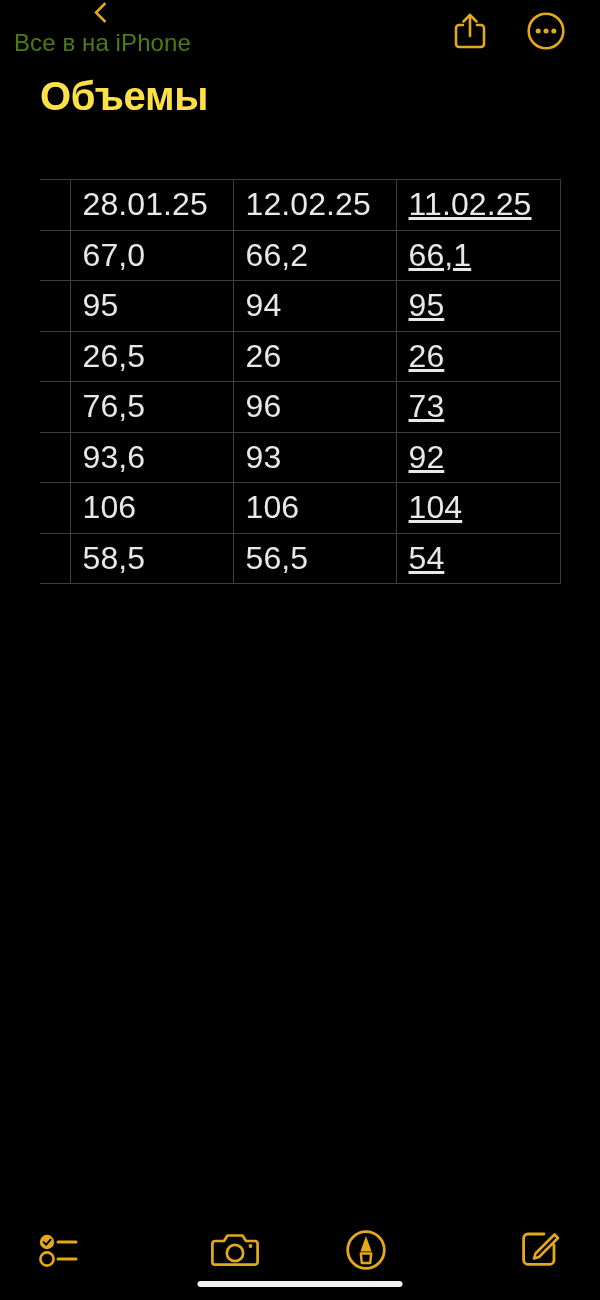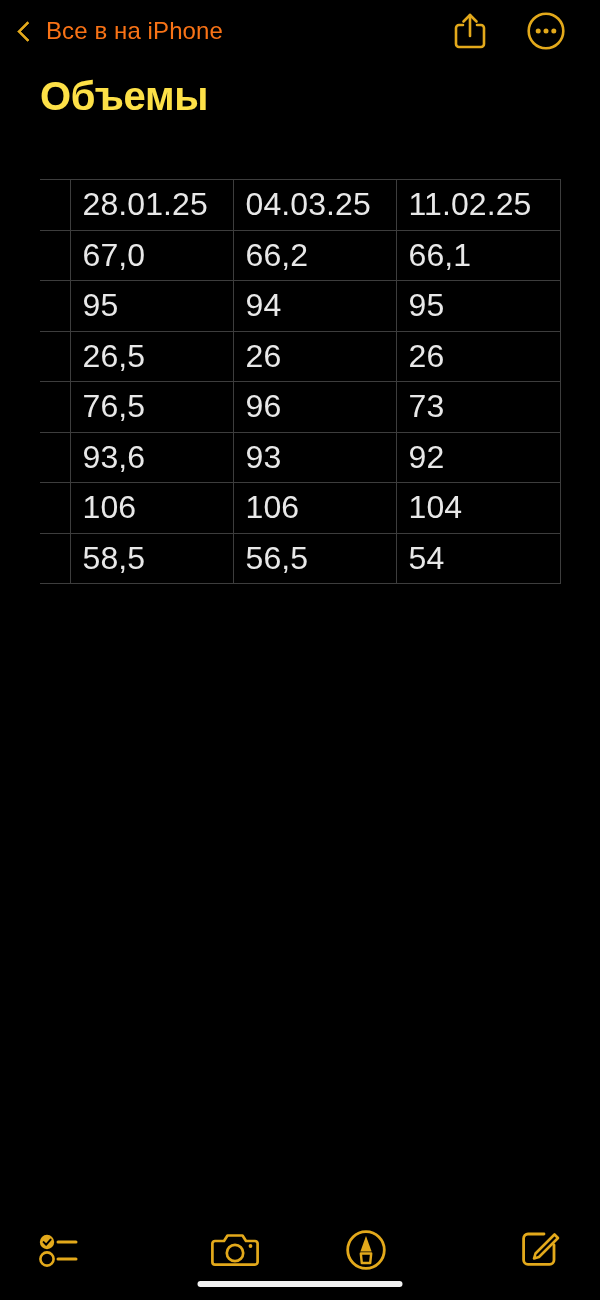--- a/index.html
+++ b/index.html
@@ -77,21 +77,21 @@
 
   
   .nav-bar {
     height:62px; flex:0 0 62px;
     display:flex; align-items:center;
     padding:0 34px 0 14px;
     position:relative;
   }
   .nav-back {
     display:flex; align-items:center; gap:9px;
-    color:#f97316; cursor:pointer;
+    color:#4d7c0f; cursor:pointer;flex-direction:column;
   }
   .chev {
     width:15px; height:15px;
     border-left:3.6px solid #E3A91B;
     border-bottom:3.6px solid #E3A91B;
     transform:rotate(45deg);
     margin-left:6px; margin-right:2px;
     border-radius:1px;
   }
   .nav-back-label { font-size:24px; letter-spacing:0.1px; }
@@ -122,21 +122,21 @@
     padding:0 0 0 12px;
     vertical-align:middle;
     letter-spacing:0.1px;
     white-space:nowrap;
   }
   table.note-table td.rowhead {
     width:30px; padding:0; border-right:1px solid #3d3d3d;
   }
   table.note-table td.c1 { width:163px; }
   table.note-table td.c2 { width:163px; }
-  table.note-table td.c3 { width:164px; }
+  table.note-table td.c3 { width:164px;text-decoration:underline; }
 
   
   .toolbar {
     flex:0 0 96px; height:96px;
     display:flex; align-items:center;
     padding:0 38px;
   }
   .tb-item {
     flex:1 1 0; display:flex; align-items:center; cursor:pointer;
   }
@@ -183,21 +183,21 @@
 
   <div class="content">
     <div class="note-title">Объемы</div>
 
     <div class="table-wrap">
       <table class="note-table">
         <tbody>
           <tr>
             <td class="rowhead"></td>
             <td class="c1">28.01.25</td>
-            <td class="c2">04.03.25</td>
+            <td class="c2">12.02.25</td>
             <td class="c3">11.02.25</td>
           </tr>
           <tr>
             <td class="rowhead"></td>
             <td class="c1">67,0</td>
             <td class="c2">66,2</td>
             <td class="c3">66,1</td>
           </tr>
           <tr>
             <td class="rowhead"></td>

